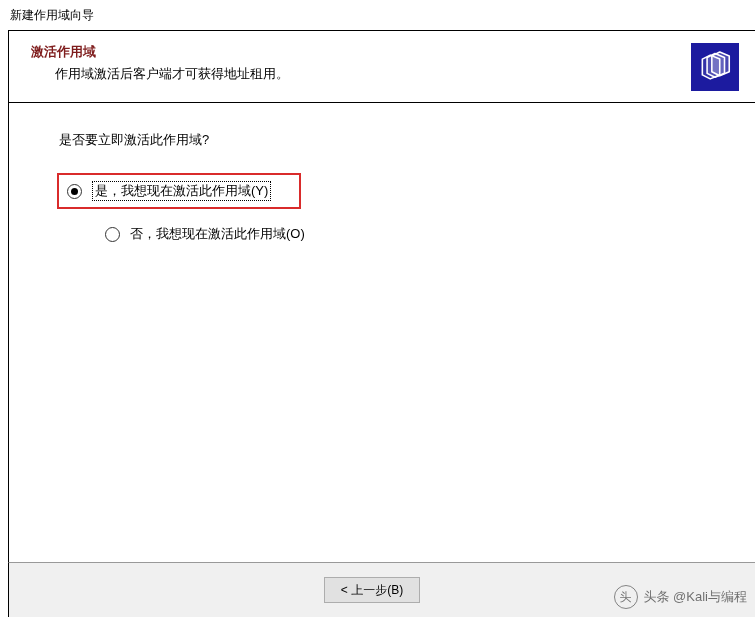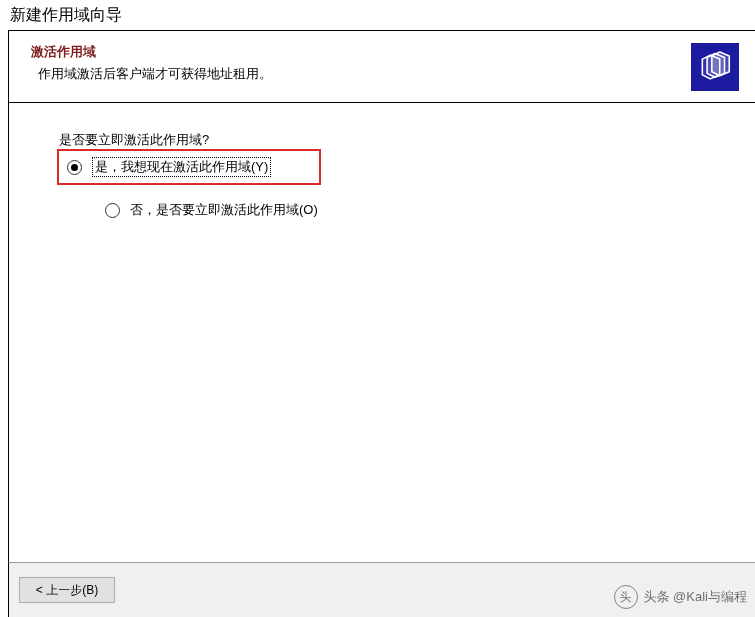--- a/index.html
+++ b/index.html
@@ -13,21 +13,21 @@
     height: 617px;
     box-sizing: border-box;
     position: relative;
     background: #fff;
   }
   .titlebar {
     height: 30px;
     display: flex;
     align-items: center;
     padding-left: 10px;
-    font-size: 16px;
+    font-size: 12px;
     color: #000;
   }
   
   .header {
     position: relative;
     border-top: 1px solid #000;
     border-left: 1px solid #000;
     margin-left: 8px;
     height: 72px;
     padding: 12px 0 0 22px;
@@ -35,21 +35,21 @@
   }
   .header-title {
     font-size: 13px;
     font-weight: bold;
     color: #7f1d1d;
   }
   .header-sub {
     font-size: 13px;
     color: #000;
     margin-top: 4px;
-    margin-left: 7px;
+    margin-left: 24px;
   }
   .header-icon {
     position: absolute;
     right: 16px;
     top: 12px;
     width: 48px;
     height: 48px;
     background: #1c1b9f;
     display: flex;
     align-items: center;
@@ -67,32 +67,33 @@
     right: 0;
     bottom: 55px;
     border-top: 1px solid #000;
     border-left: 1px solid #000;
     padding: 28px 0 0 50px;
     box-sizing: border-box;
   }
   .question {
     font-size: 13px;
     color: #000;
+    margin-bottom: 24px;
   }
   .radio-row {
     display: flex;
     align-items: center;
     font-size: 13px;
     color: #000;
     margin-bottom: 14px;
     padding: 2px 4px;
   }
   .radio-row.highlight {
     border: 2px solid #d92b2b;
-    width: 264px;
+    width: 244px;
     box-sizing: border-box;
     padding: 6px 4px;
     margin-left: -2px;
   }
   .radio {
     width: 13px;
     height: 13px;
     border: 1px solid #333;
     border-radius: 50%;
     display: inline-flex;
@@ -124,21 +125,21 @@
   .footer {
     position: absolute;
     left: 8px;
     right: 0;
     bottom: 0;
     height: 55px;
     border-top: 1px solid #999;
     border-left: 1px solid #000;
     display: flex;
     align-items: center;
-    justify-content: flex-start;
+    justify-content: center;
     padding-right: 20px;
     box-sizing: border-box;
     background: #f0f0f0;
   }
   .btn {
     height: 26px;
     min-width: 96px;
     border: 1px solid #adadad;
     background: #e1e1e1;
     font-size: 12px;
@@ -207,21 +208,21 @@
   <div class="body-area">
     <div class="question">是否要立即激活此作用域?</div>
 
     <div class="radio-row highlight">
       <span class="radio selected"></span>
       <span class="radio-label">是，我想现在激活此作用域(Y)</span>
     </div>
 
     <div class="radio-row second-radio-indent">
       <span class="radio"></span>
-      <span class="radio-label">否，是否要立即激活此作用域(O)</span>
+      <span class="radio-label">否，我想现在激活此作用域(O)</span>
     </div>
   </div>
 
   <div class="footer">
     <div class="btn">
       <span>&lt; 上一步(B)</span>
     </div>
     <div class="btn-gap"></div>
   </div>
 

